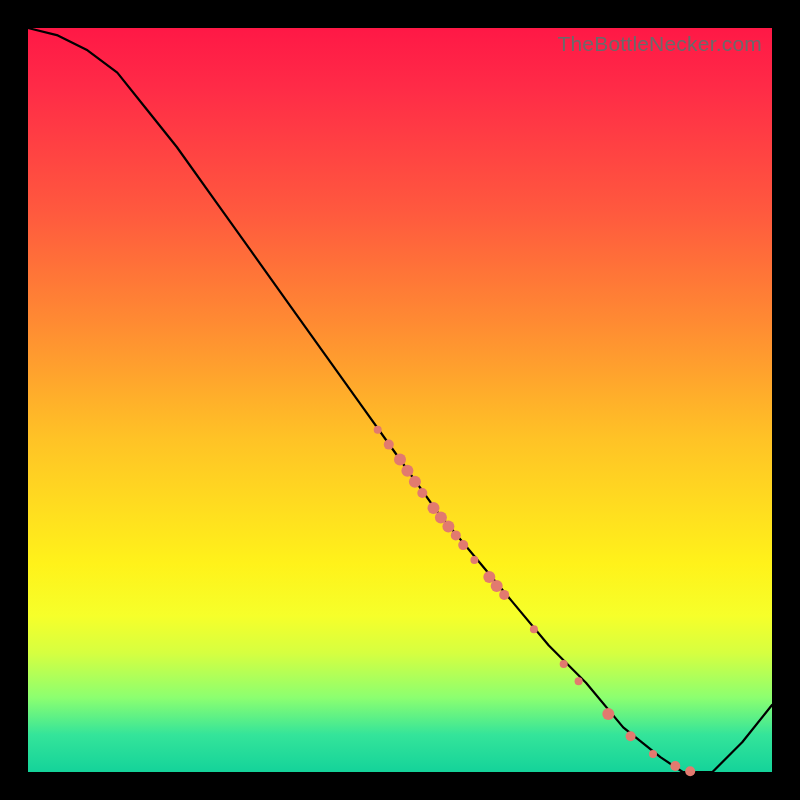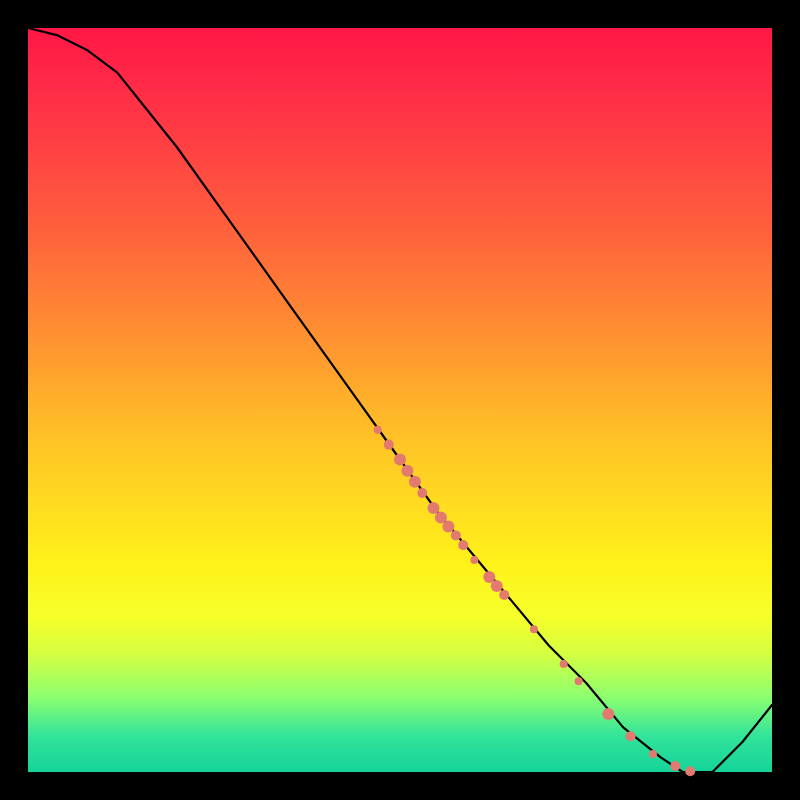--- a/index.html
+++ b/index.html
@@ -69,20 +69,21 @@
   .dot {
     fill: #e27a6f;
     stroke: none;
   }
 </style>
 </head>
 <body>
 
 <div class="frame">
   <div class="plot">
+    <div class="watermark">TheBottleNecker.com</div>
     <svg class="curve" viewBox="0 0 744 744" preserveAspectRatio="none">
       <path id="curve-path" class="line" d="M0.0 0.0 L29.8 7.4 L59.5 22.3 L89.3 44.6 L119.0 81.8 L148.8 119.0 L186.0 171.1 L223.2 223.2 L260.4 275.3 L297.6 327.4 L334.8 379.4 L372.0 431.5 L409.2 483.6 L446.4 528.2 L483.6 572.9 L520.8 617.5 L558.0 654.7 L595.2 699.4 L632.4 729.1 L654.7 744.0 L684.5 744.0 L714.2 714.2 L744.0 677.0"></path>
       <g id="dots">
           <circle cx="349.7" cy="401.8" r="4.0" class="dot" fill="#e27a6f"></circle>
           <circle cx="360.8" cy="416.6" r="5.0" class="dot" fill="#e27a6f"></circle>
           <circle cx="372.0" cy="431.5" r="6.0" class="dot" fill="#e27a6f"></circle>
           <circle cx="379.4" cy="442.7" r="6.0" class="dot" fill="#e27a6f"></circle>
           <circle cx="386.9" cy="453.8" r="6.0" class="dot" fill="#e27a6f"></circle>
           <circle cx="394.3" cy="465.0" r="5.0" class="dot" fill="#e27a6f"></circle>
           <circle cx="405.5" cy="479.9" r="6.0" class="dot" fill="#e27a6f"></circle>

